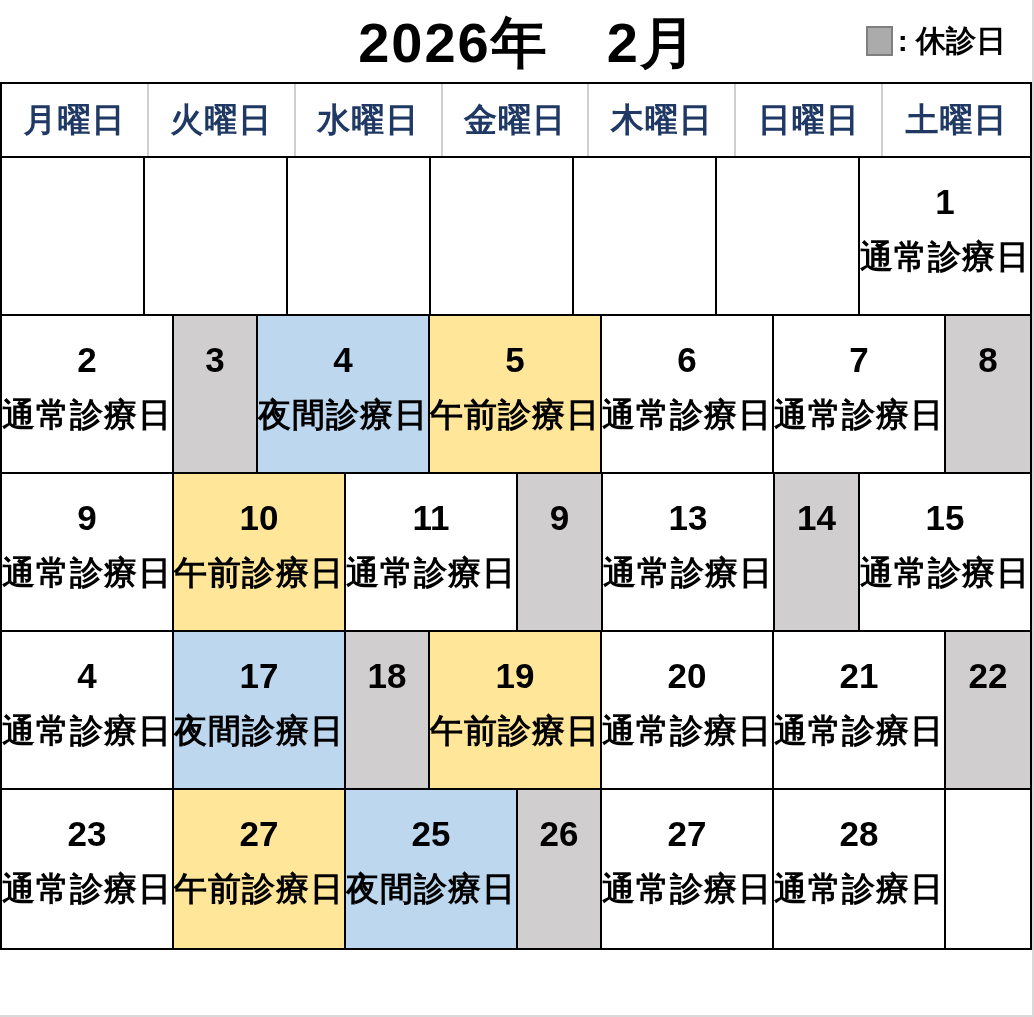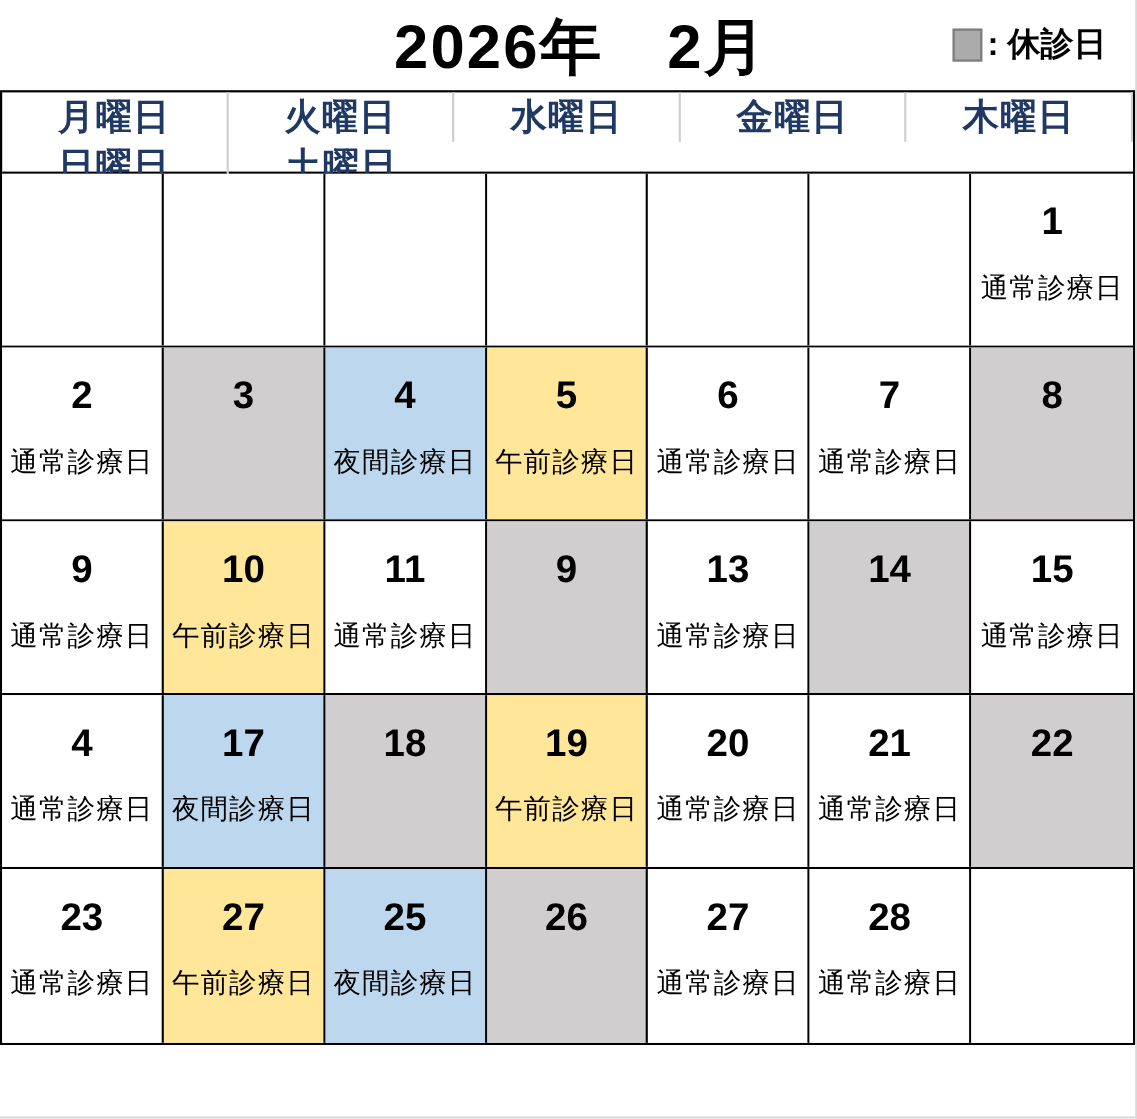--- a/index.html
+++ b/index.html
@@ -55,21 +55,21 @@
   .cal-table {
     position: absolute;
     left: 0;
     top: 82px;
     width: 1032px;
     border: 2px solid #000;
     background: #fff;
   }
   .weekday-row {
     display: grid;
-    grid-template-columns: repeat(5, 1fr);
+    grid-template-columns: repeat(7, 1fr);
     height: 74px;
     border-bottom: 2px solid #000;
   }
   .weekday-cell {
     display: flex;
     align-items: center;
     justify-content: center;
     font-size: 33px;
     font-weight: bold;
     color: var(--weekday-text, #1f3864);
@@ -96,23 +96,23 @@
   .day-cell.closed  { background: var(--closed-bg,  #d0cece); }
   .day-cell.evening { background: var(--evening-bg, #bdd7ee); }
   .day-cell.morning { background: var(--morning-bg, #ffe699); }
   .day-num {
     font-size: 35px;
     font-weight: bold;
     line-height: 1.1;
     min-height: 39px;
   }
   .day-label {
-    font-size: 25px;
-    font-weight: normal;
-    margin-top: 23px;
+    font-size: 33px;
+    font-weight: bold;
+    margin-top: 13px;
     letter-spacing: 1px;
     white-space: nowrap;
   }
 </style>
 </head>
 <body>
 
 <div class="calendar-page">
 
   <div class="title-row">

